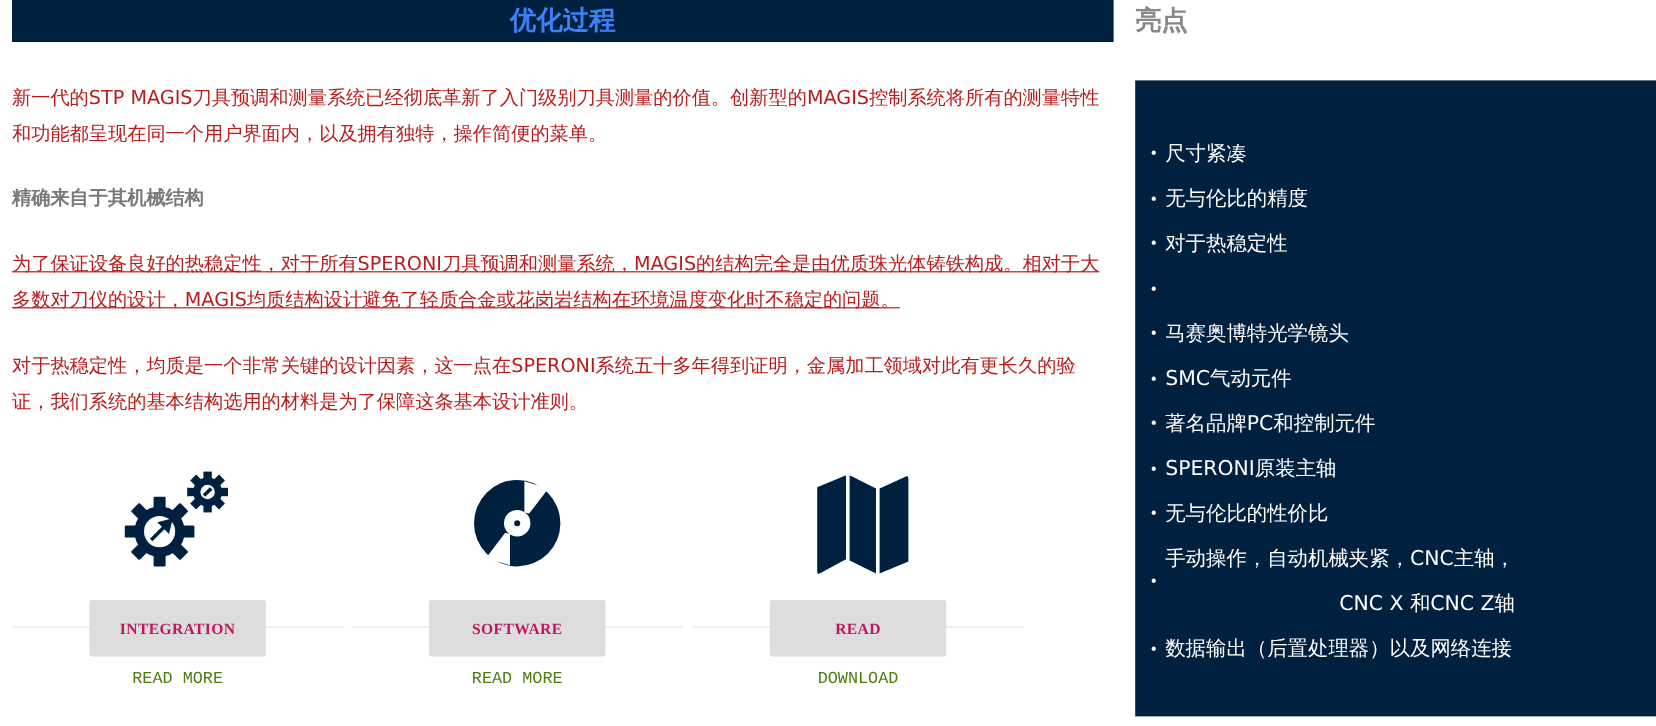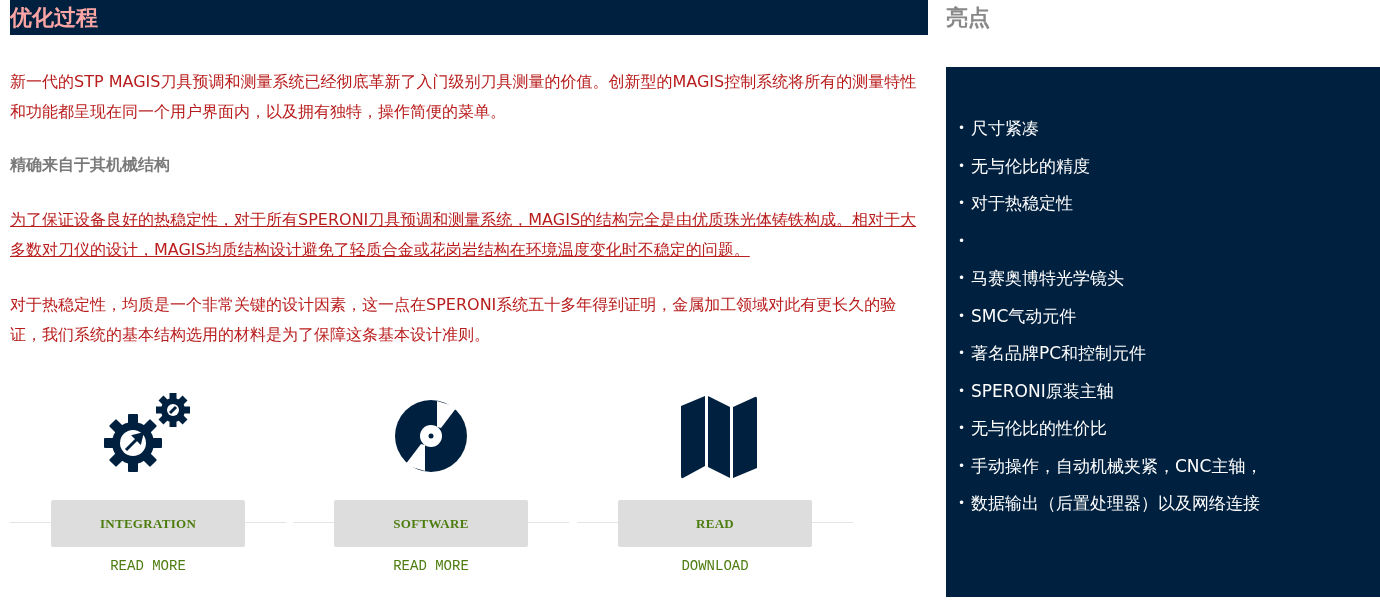--- a/index.html
+++ b/index.html
@@ -1,41 +1,41 @@
 <!DOCTYPE html>
 <html><head>
 <meta charset="utf-8">
 <style>
   * { box-sizing: border-box; margin: 0; padding: 0; }
   html, body { width: 1380px; height: 605px; background: #ffffff; overflow: hidden; }
   body { position: relative; font-family: "DejaVu Sans", "Liberation Sans", sans-serif; }
 
   .left-col { position: absolute; left: 10px; top: 0; width: 918px; }
   .title-bar {
-    height: 35px; background: #00203f; color: #fca5a5;
-    text-align: left; font-size: 22px; font-weight: bold; line-height: 35px;
+    height: 35px; background: #00203f; color: #3b82f6;
+    text-align: center; font-size: 22px; font-weight: bold; line-height: 35px;
   }
   .body-text {
     position: absolute; left: 0; width: 918px;
     color: #b91c1c; font-size: 16px; line-height: 30px;
   }
   .p1 { top: 67px; }
   .subhead { top: 150px; font-weight: bold; color: #7a7a7a; }
   .p2 { top: 205px; text-decoration: underline; }
   .p3 { top: 290px; }
 
   .feature {
     position: absolute; top: 385px; width: 276px; height: 200px;
   }
   .feature .icon { position: absolute; left: 50%; transform: translateX(-50%); top: 3px; width: 100px; height: 95px; display:flex; align-items:center; justify-content:center; }
   .feature .rule { position: absolute; top: 137px; left: 0; right: 0; height: 1px; background: #e4e4e4; }
   .feature .btn {
     position: absolute; top: 115px; left: 50%; transform: translateX(-50%);
-    width: 194px; height: 47px; background: #dddddd; border-radius: 2px;
-    color: #4d7c0f; font-family: "Liberation Serif", "DejaVu Serif", serif;
+    width: 147px; height: 47px; background: #dddddd; border-radius: 2px;
+    color: #be185d; font-family: "Liberation Serif", "DejaVu Serif", serif;
     font-weight: bold; font-size: 13px; text-align: center; line-height: 47px;
     letter-spacing: 0.3px; cursor: pointer;
   }
   .feature .link {
     position: absolute; top: 173px; left: 0; right: 0; text-align: center;
     font-family: "Liberation Mono", "DejaVu Sans Mono", monospace;
     font-size: 14px; color: #4d7c0f; cursor: pointer;
   }
   .f1 { left: 0; }
   .f2 { left: 283px; }
@@ -175,20 +175,21 @@
         <span>SPERONI原装主轴</span>
       </li>
     <li>
         <span class="dot">•</span>
         <span>无与伦比的性价比</span>
       </li>
     <li class="multi">
       <span class="dot">•</span>
       <span class="lines">
         <span>手动操作，自动机械夹紧，CNC主轴，</span>
+        <span>CNC X 和CNC Z轴</span>
       </span>
     </li>
     <li>
         <span class="dot">•</span>
         <span>数据输出（后置处理器）以及网络连接</span>
       </li>
   </ul>
 </div>
 
 </body></html>

